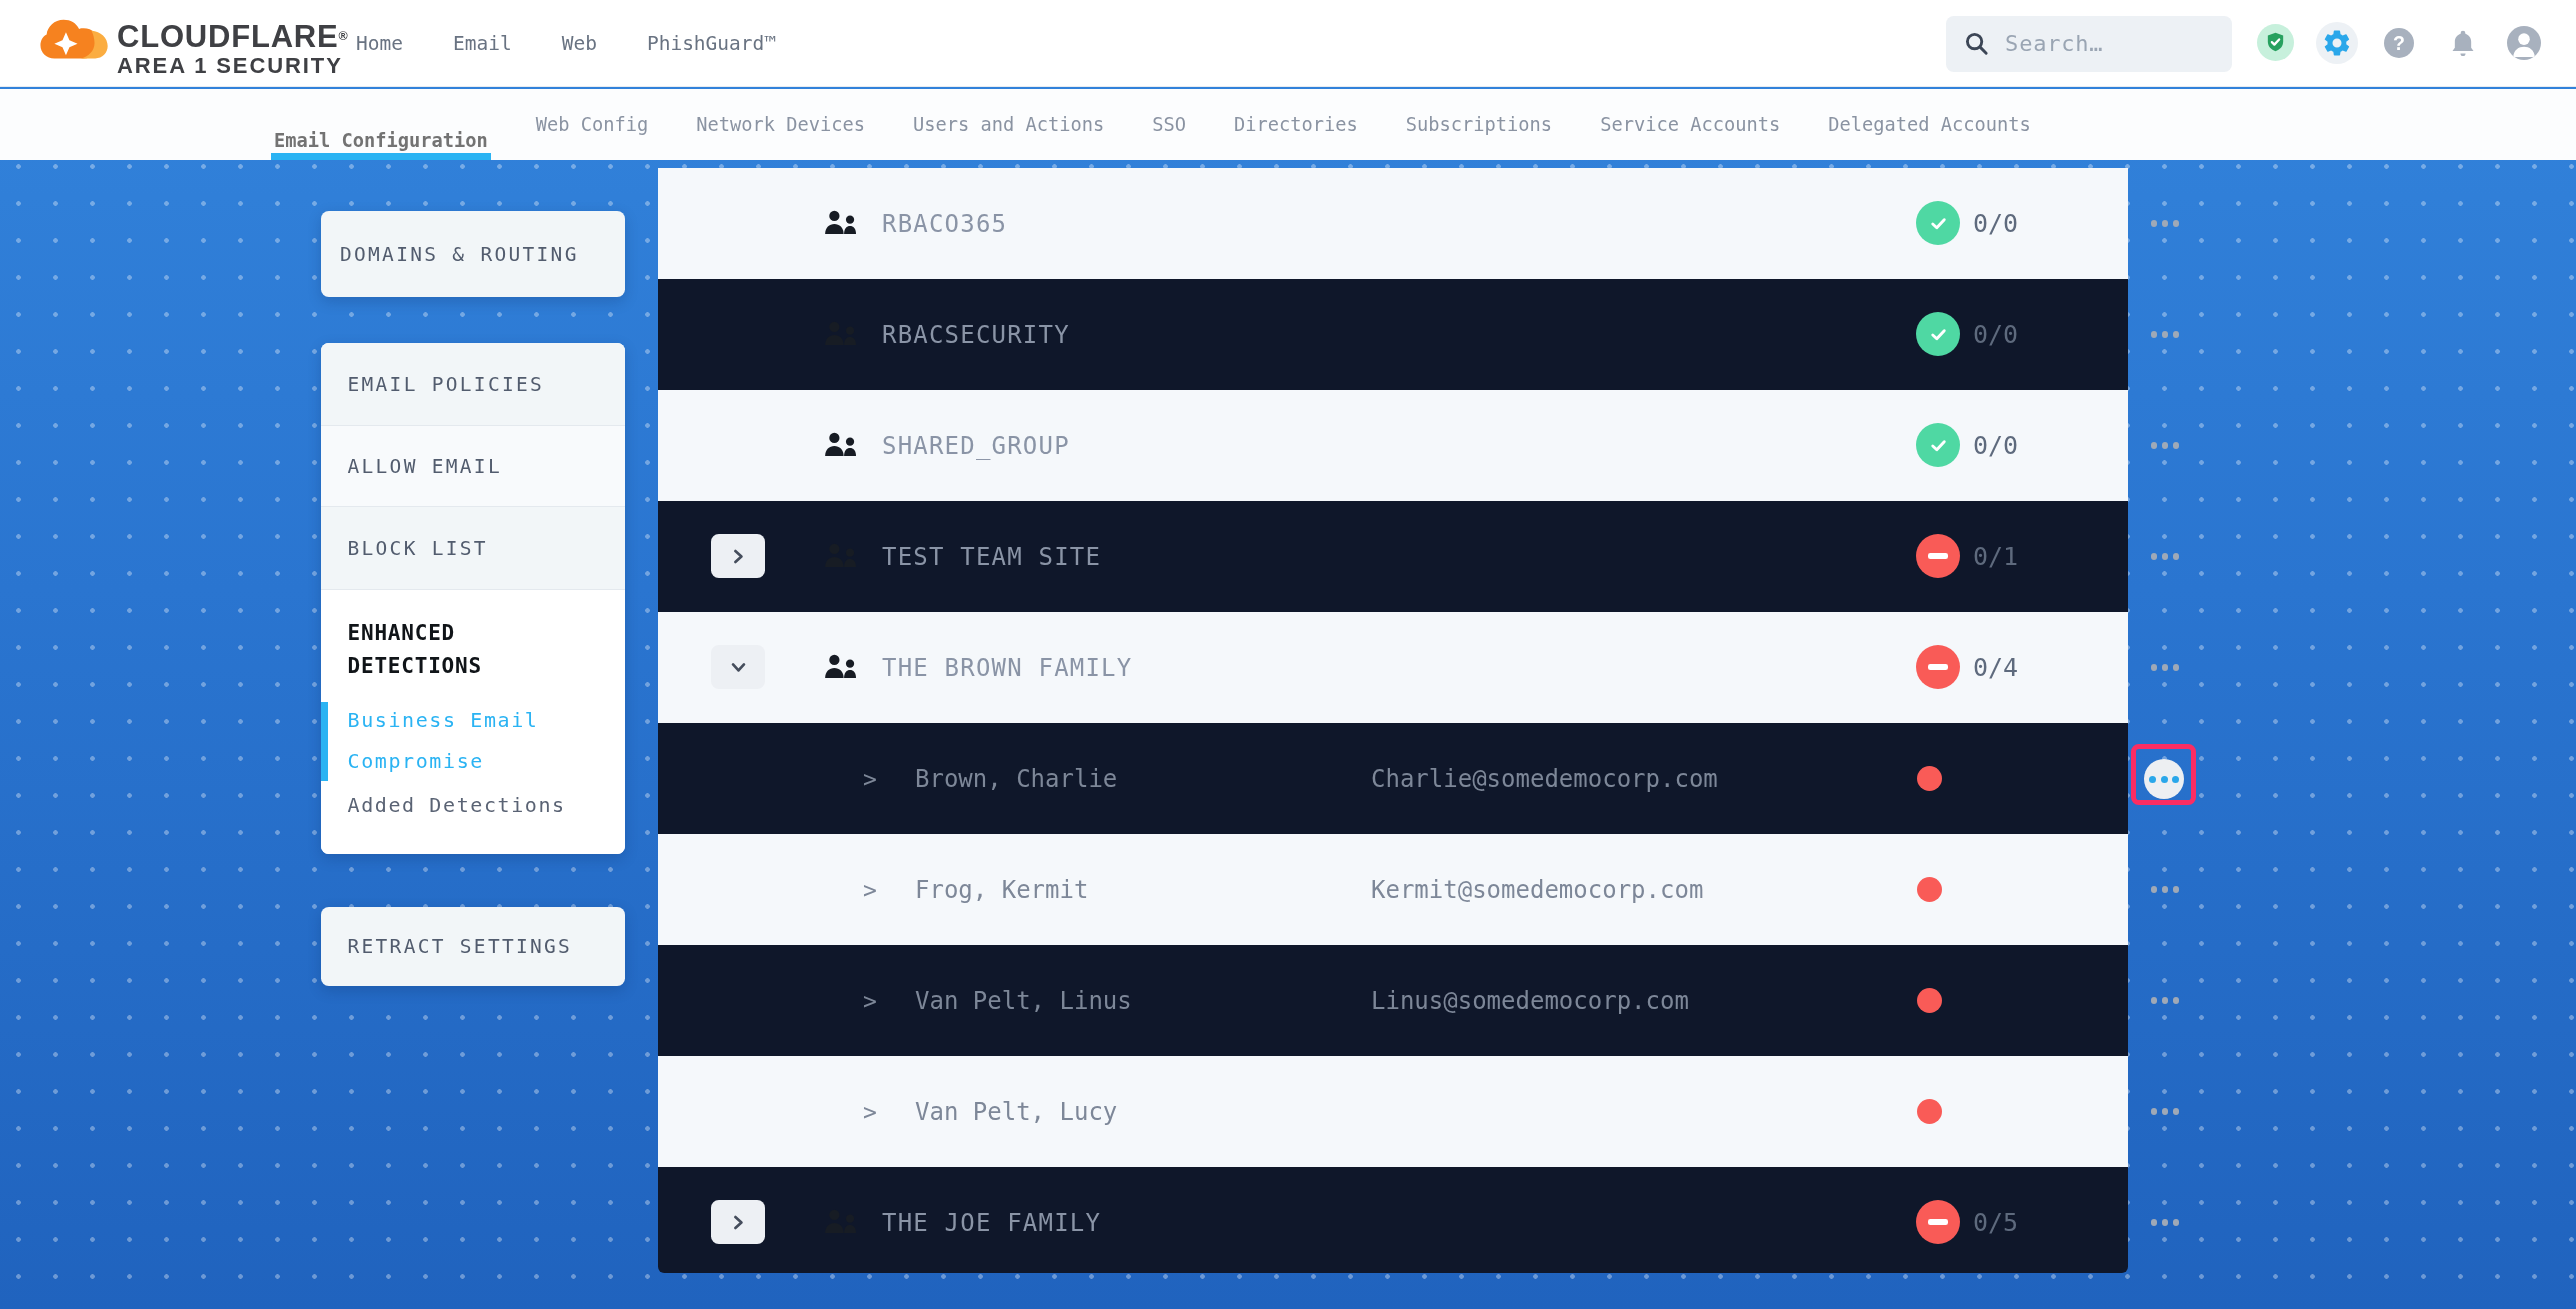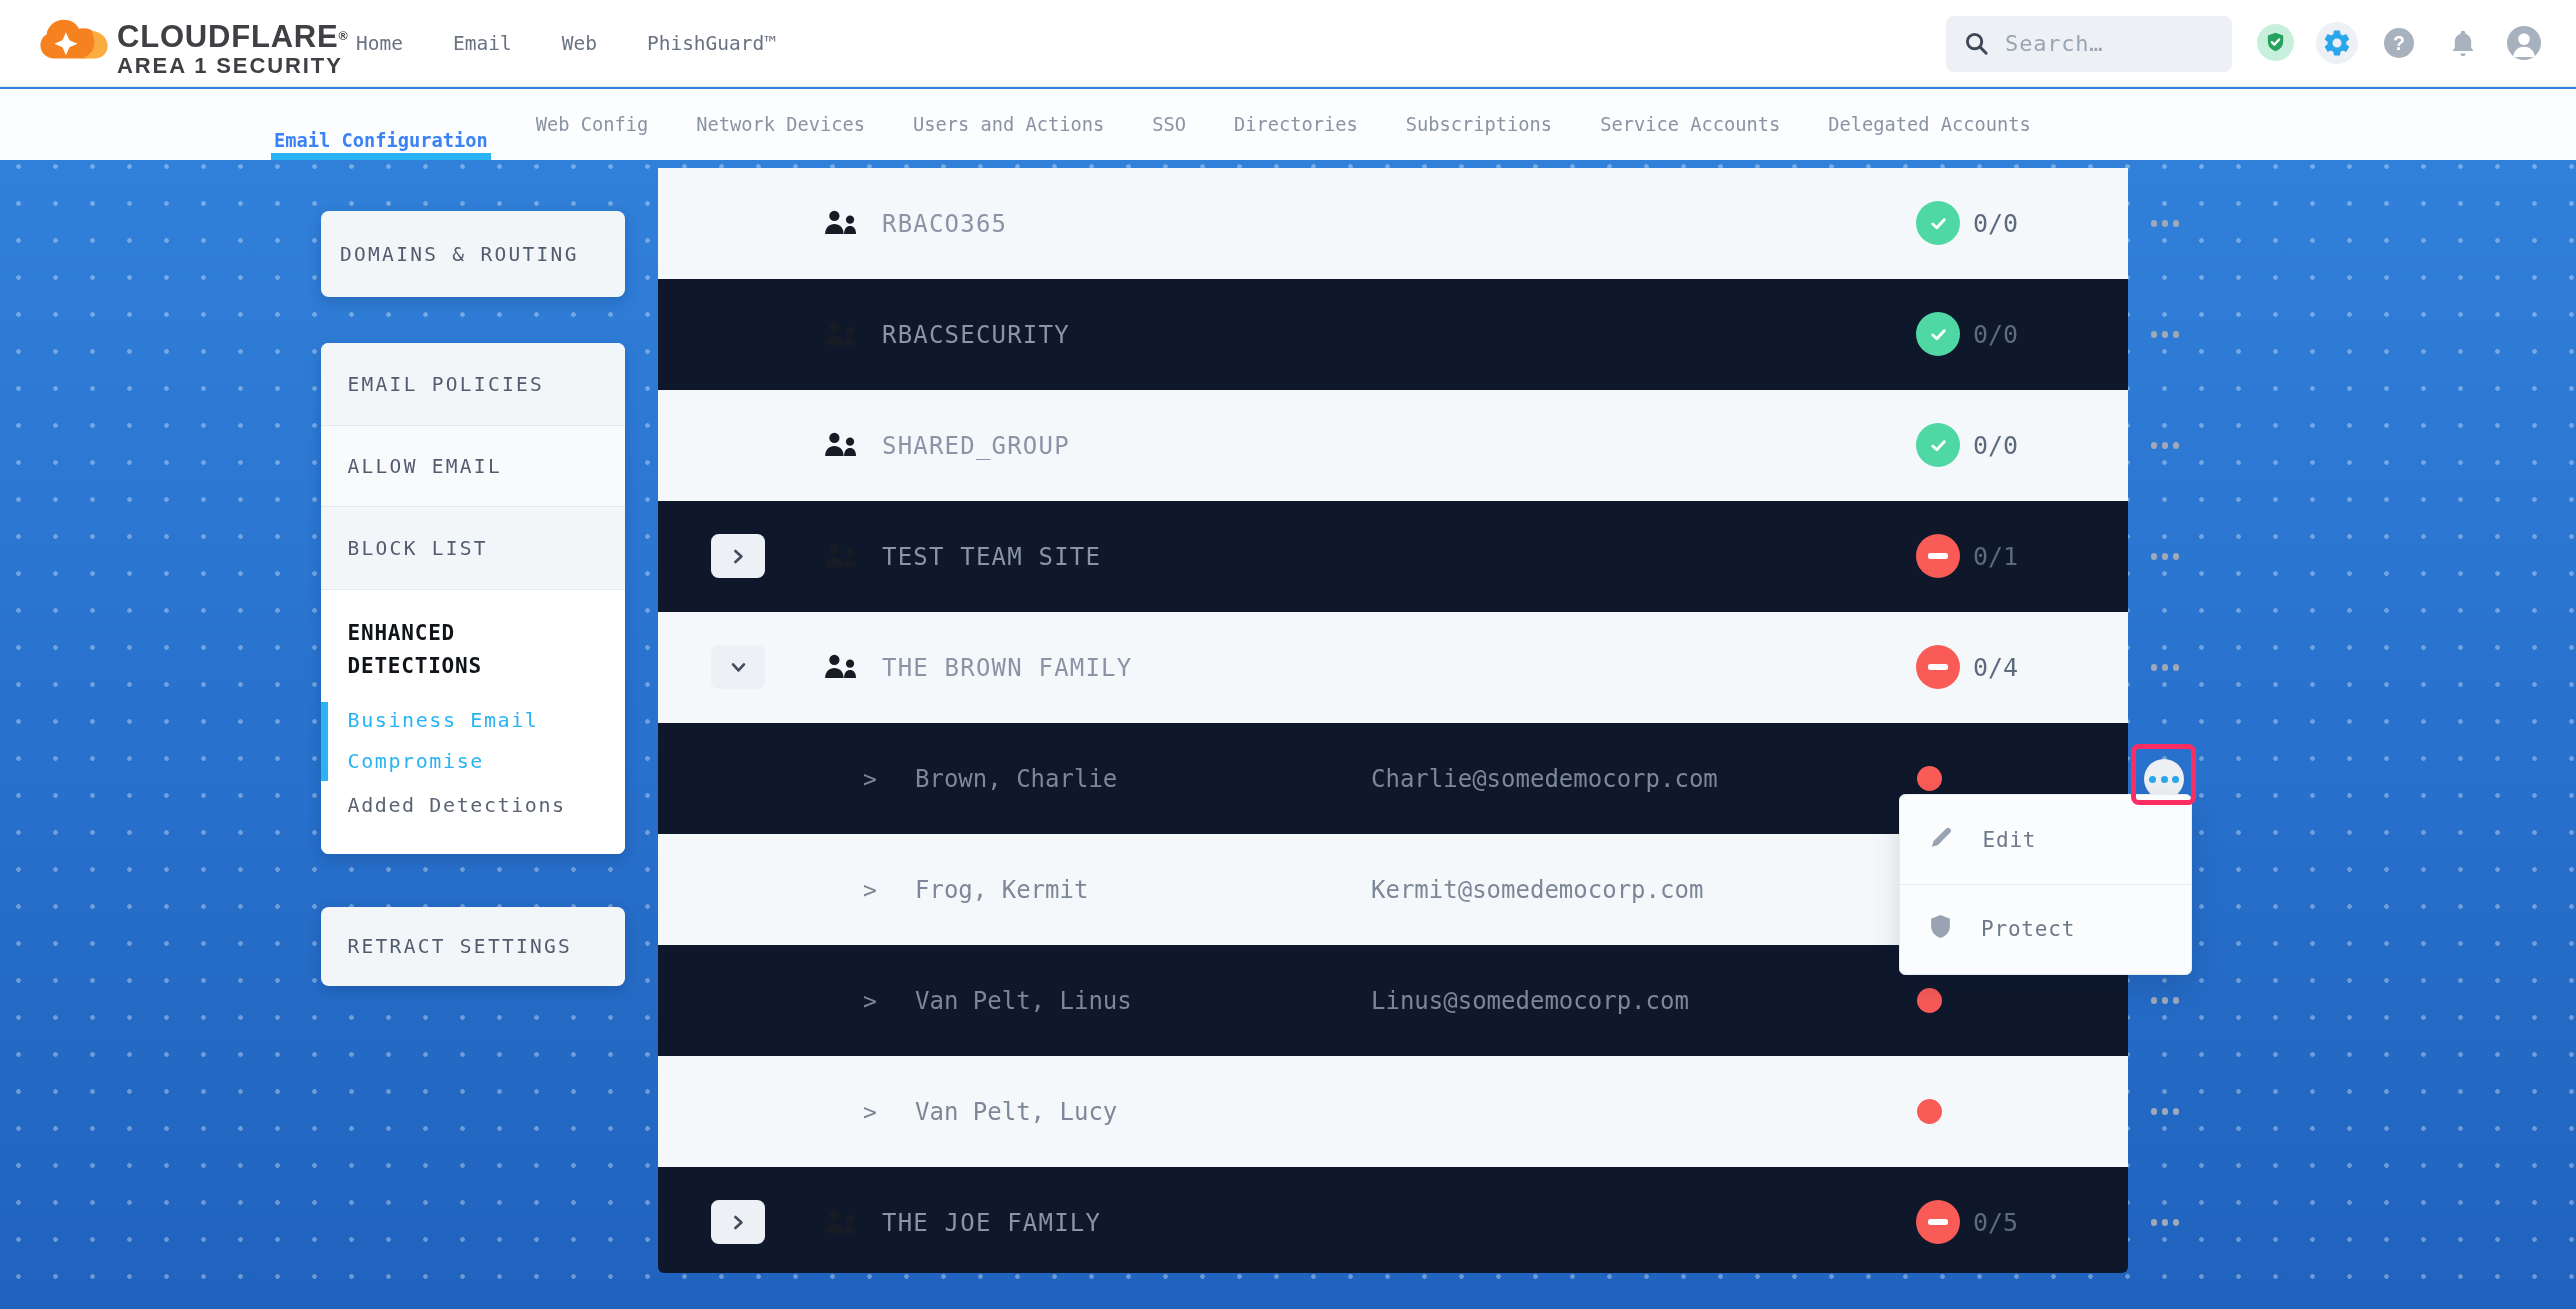--- a/index.html
+++ b/index.html
@@ -36,21 +36,21 @@
   .ic-gear   { left:2316px; top:22px; width:42px; height:42px; background:#edf1f5; }
   .ic-help   { left:2384px; top:28px; width:30px; height:30px; background:#a8b1be;
                color:#fff; font-size:19.5px; font-weight:bold; font-family:"Liberation Sans",sans-serif;}
   .ic-bell   { left:2447px; top:26px; width:31px; height:34px; }
   .ic-user   { left:2507px; top:26px; width:34px; height:34px; background:#a8b1be; overflow:hidden; }
 
   
   .subnav { position:absolute; left:0; top:89px; width:2576px; height:71px; background:#fcfdfe;
     display:flex; align-items:stretch; padding-left:274px; gap:48px; z-index:39; }
   .tab { display:flex; align-items:center; font-size:18.7px; color:#8a93a2; cursor:pointer; position:relative; }
-  .tab.active { color:#3b82f6; font-weight:bold;margin-top:32px; }
+  .tab.active { color:#737373; font-weight:bold;margin-top:32px; }
   .tab.active::after { content:""; position:absolute; left:-3.1px; right:-3.1px; bottom:0; height:7px; background:#2ab3f3; }
 
   
   .side-card { position:absolute; left:321px; width:304px; background:#f2f6f8; border-radius:7.8px;
     box-shadow:0 4.7px 14px rgba(10,35,80,.20); overflow:hidden; z-index:10; }
   .side-single { display:flex; align-items:center; padding-left:26.5px;
     font-size:19.5px; letter-spacing:2.3px; color:#525c6e; cursor:pointer; }
   #card-domains { top:211px; height:86px;padding-left:19px; }
   #card-retract { top:907px; height:79px; }
   #card-policies { top:343px; height:511px; background:#ffffff; }
@@ -370,29 +370,15 @@
       <div class="statcircle blocked">
         <div class="minusbar"></div>
       </div>
       <div class="count">0/5</div>
       <div class="dots">
         <span></span>
         <span></span>
         <span></span>
       </div>
     </div>
-    <div class="menu" id="ctx-menu">
-      <div class="menu-item">
-        <span><svg width="26.5" height="26.5" viewBox="0 0 24 24">
-            <path fill="#9aa3b2" d="M3.5 20.5 l1.6-5 L16.3 4.3 a2.6 2.6 0 0 1 3.7 3.7 L8.8 19.2 z"></path>
-          </svg></span>
-        <span>Edit</span>
-      </div>
-      <div class="menu-item">
-        <span><svg width="25" height="28" viewBox="0 0 24 26">
-            <path fill="#9aa3b2" d="M12 1.5 21 5 v7 c0 6-4 9.8-9 11.5 C7 21.8 3 18 3 12 V5 Z"></path>
-          </svg></span>
-        <span>Protect</span>
-      </div>
-    </div>
   <div class="annotation"></div>
 </div>
 
 
 </body></html>

